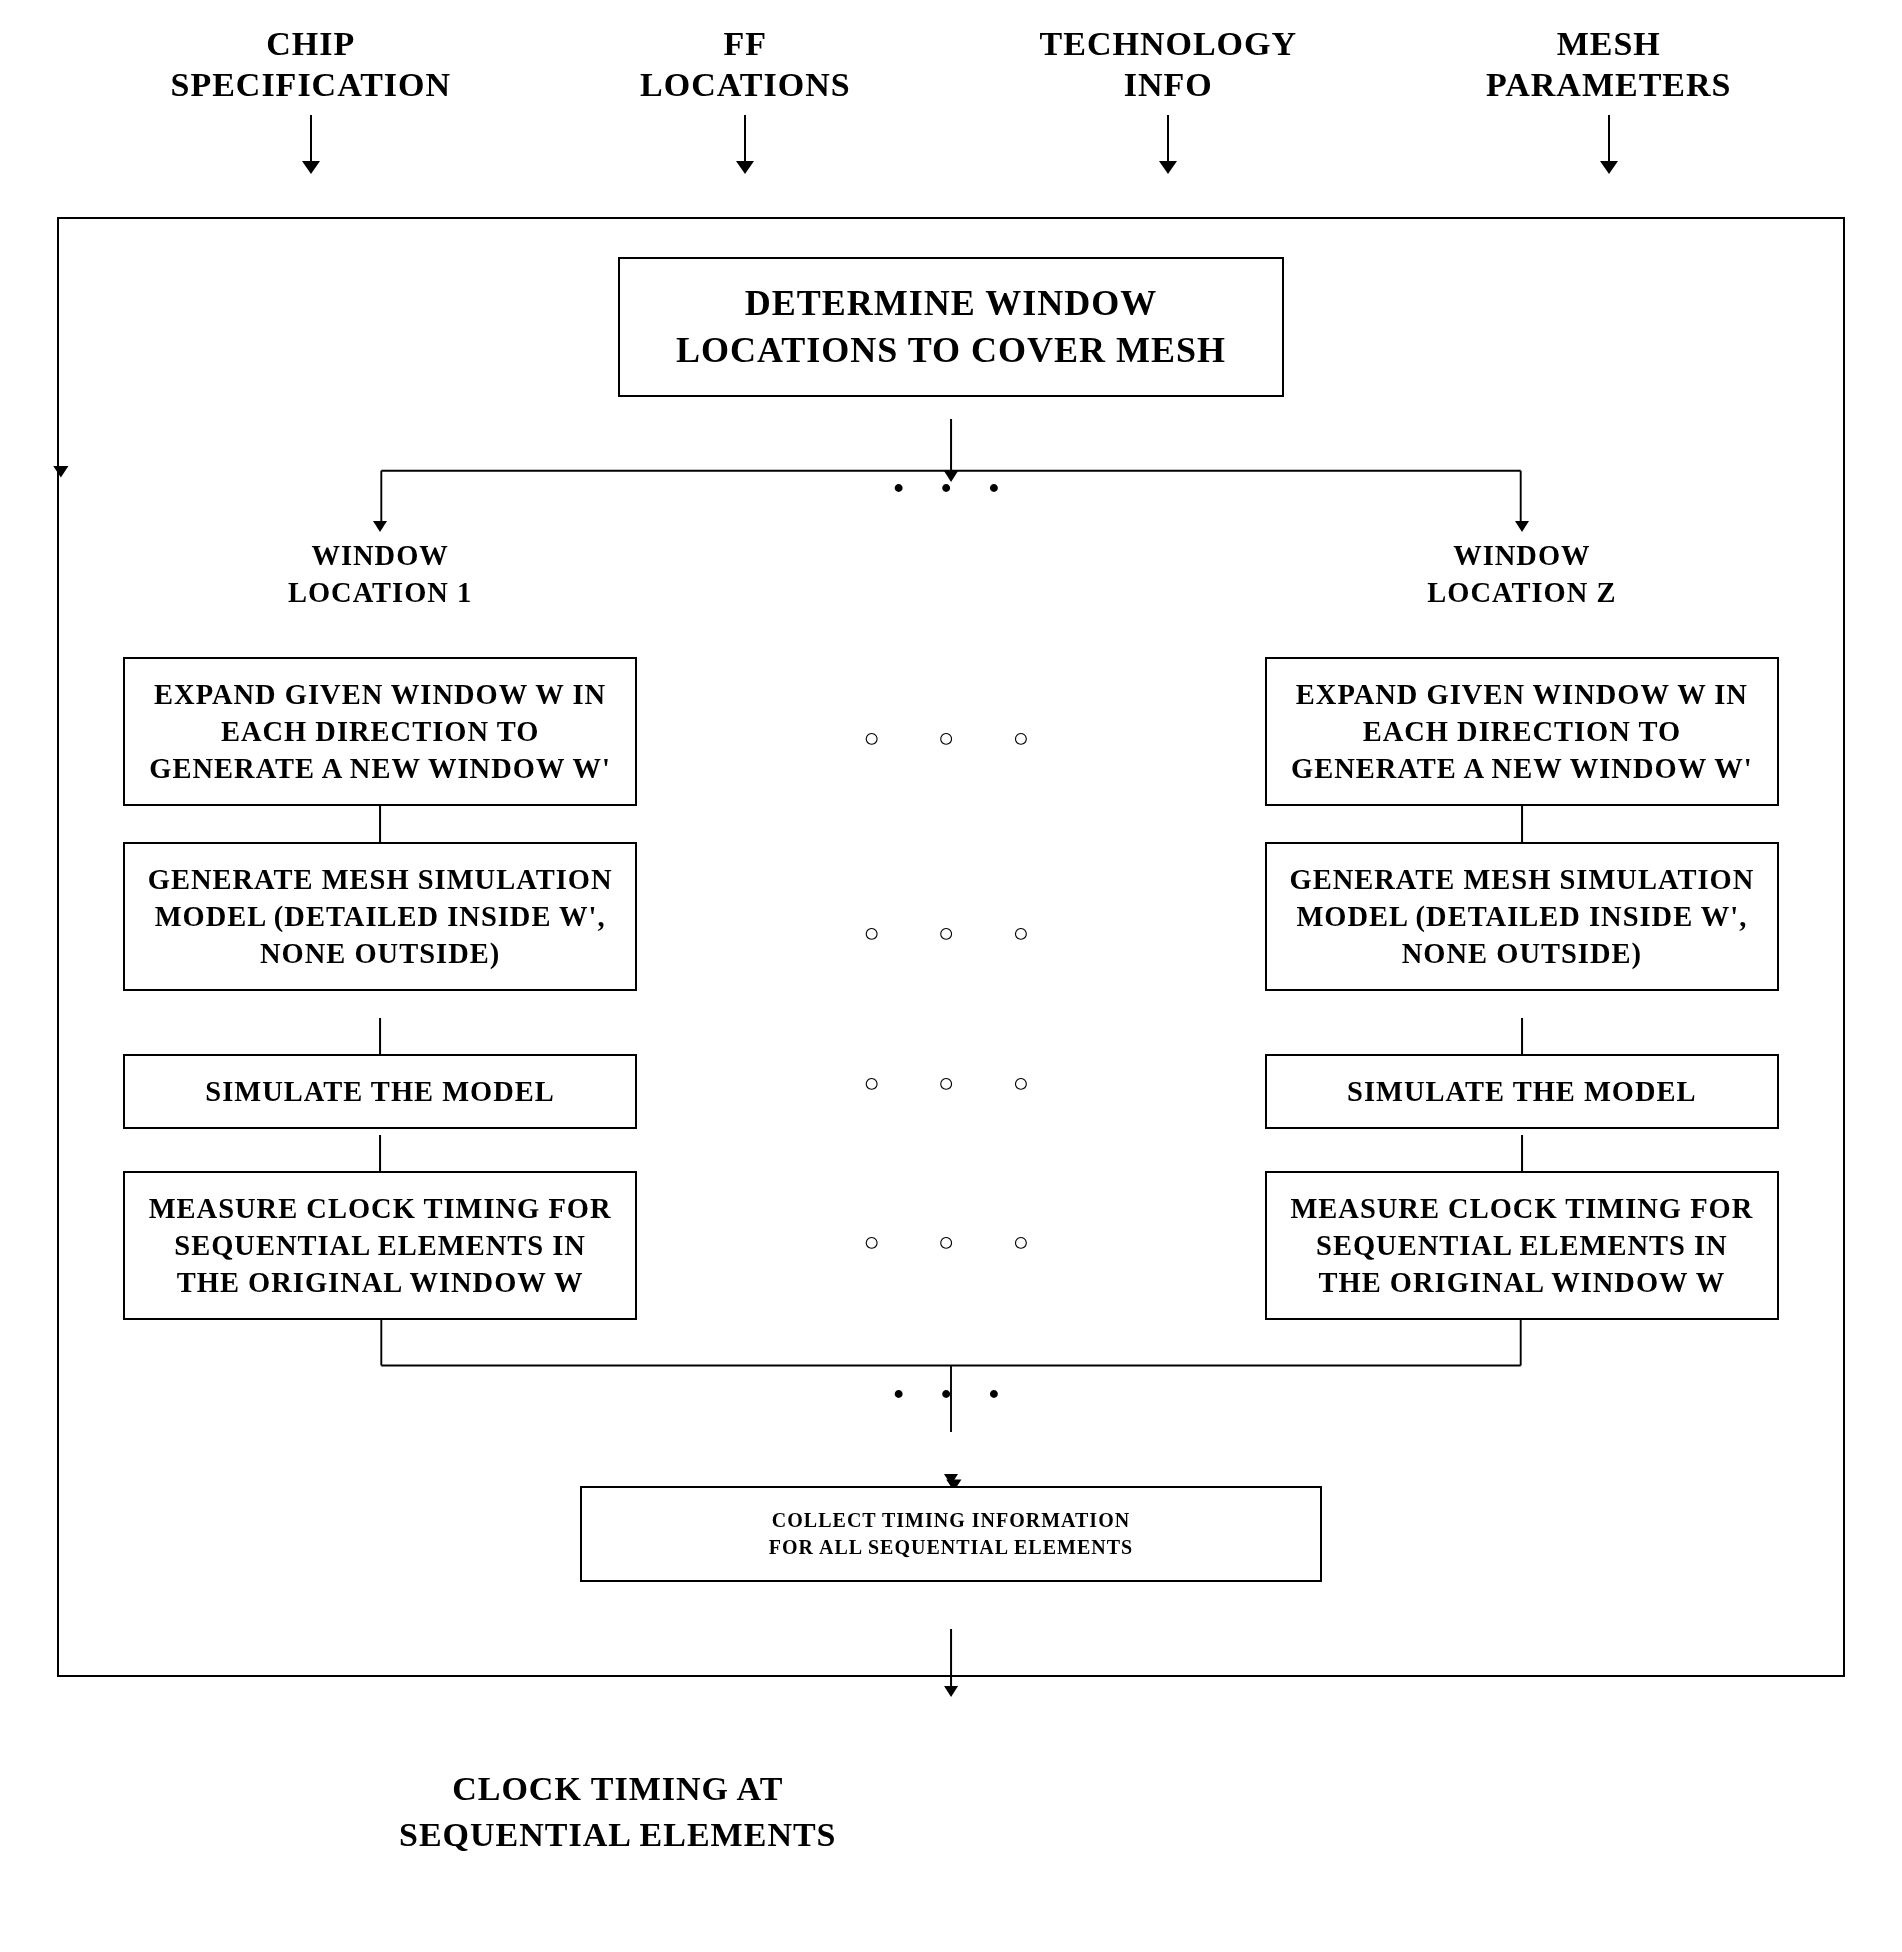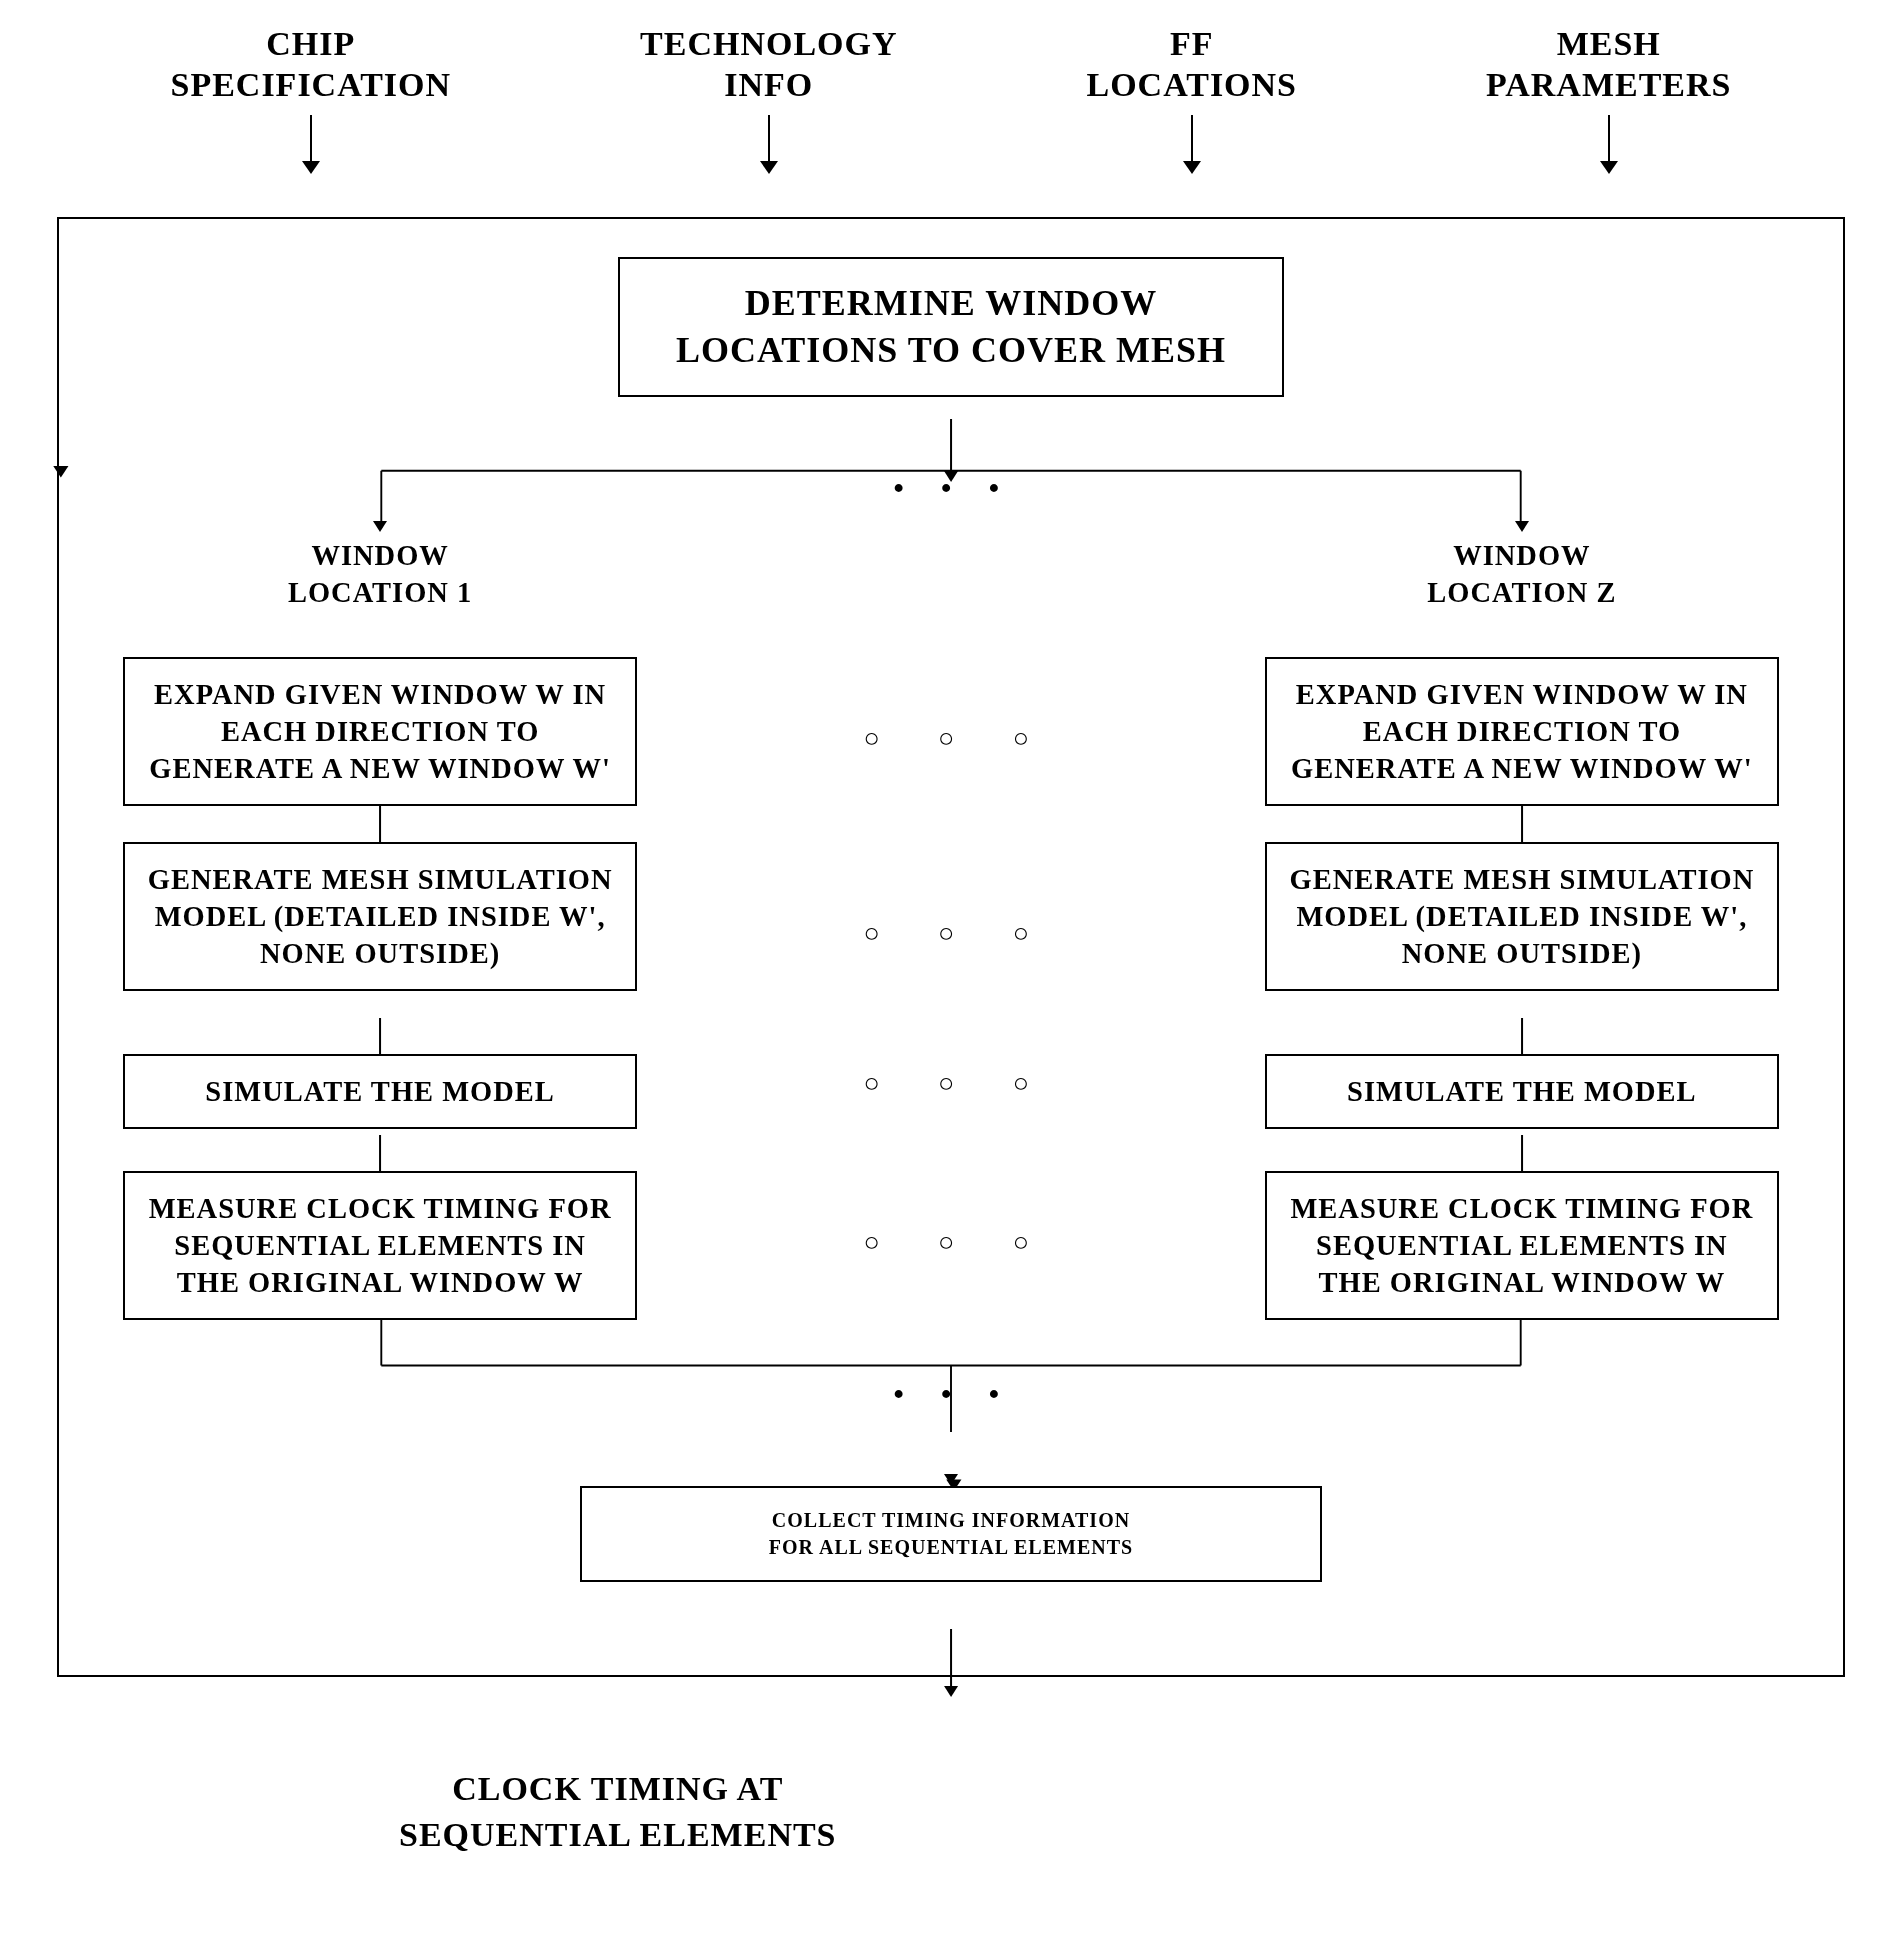--- a/index.html
+++ b/index.html
@@ -87,28 +87,28 @@
 
   <div class="top-inputs">
 
     <div class="input-label">
       <span style="white-space:pre-line;">CHIP
 SPECIFICATION</span>
       <div class="arrow-down"></div>
     </div>
 
     <div class="input-label">
+      <span style="white-space:pre-line;">FF
+LOCATIONS</span>
+      <div class="arrow-down"></div>
+    </div>
+
+    <div class="input-label">
       <span style="white-space:pre-line;">TECHNOLOGY
 INFO</span>
-      <div class="arrow-down"></div>
-    </div>
-
-    <div class="input-label">
-      <span style="white-space:pre-line;">FF
-LOCATIONS</span>
       <div class="arrow-down"></div>
     </div>
 
     <div class="input-label">
       <span style="white-space:pre-line;">MESH
 PARAMETERS</span>
       <div class="arrow-down"></div>
     </div>
   </div>
 

